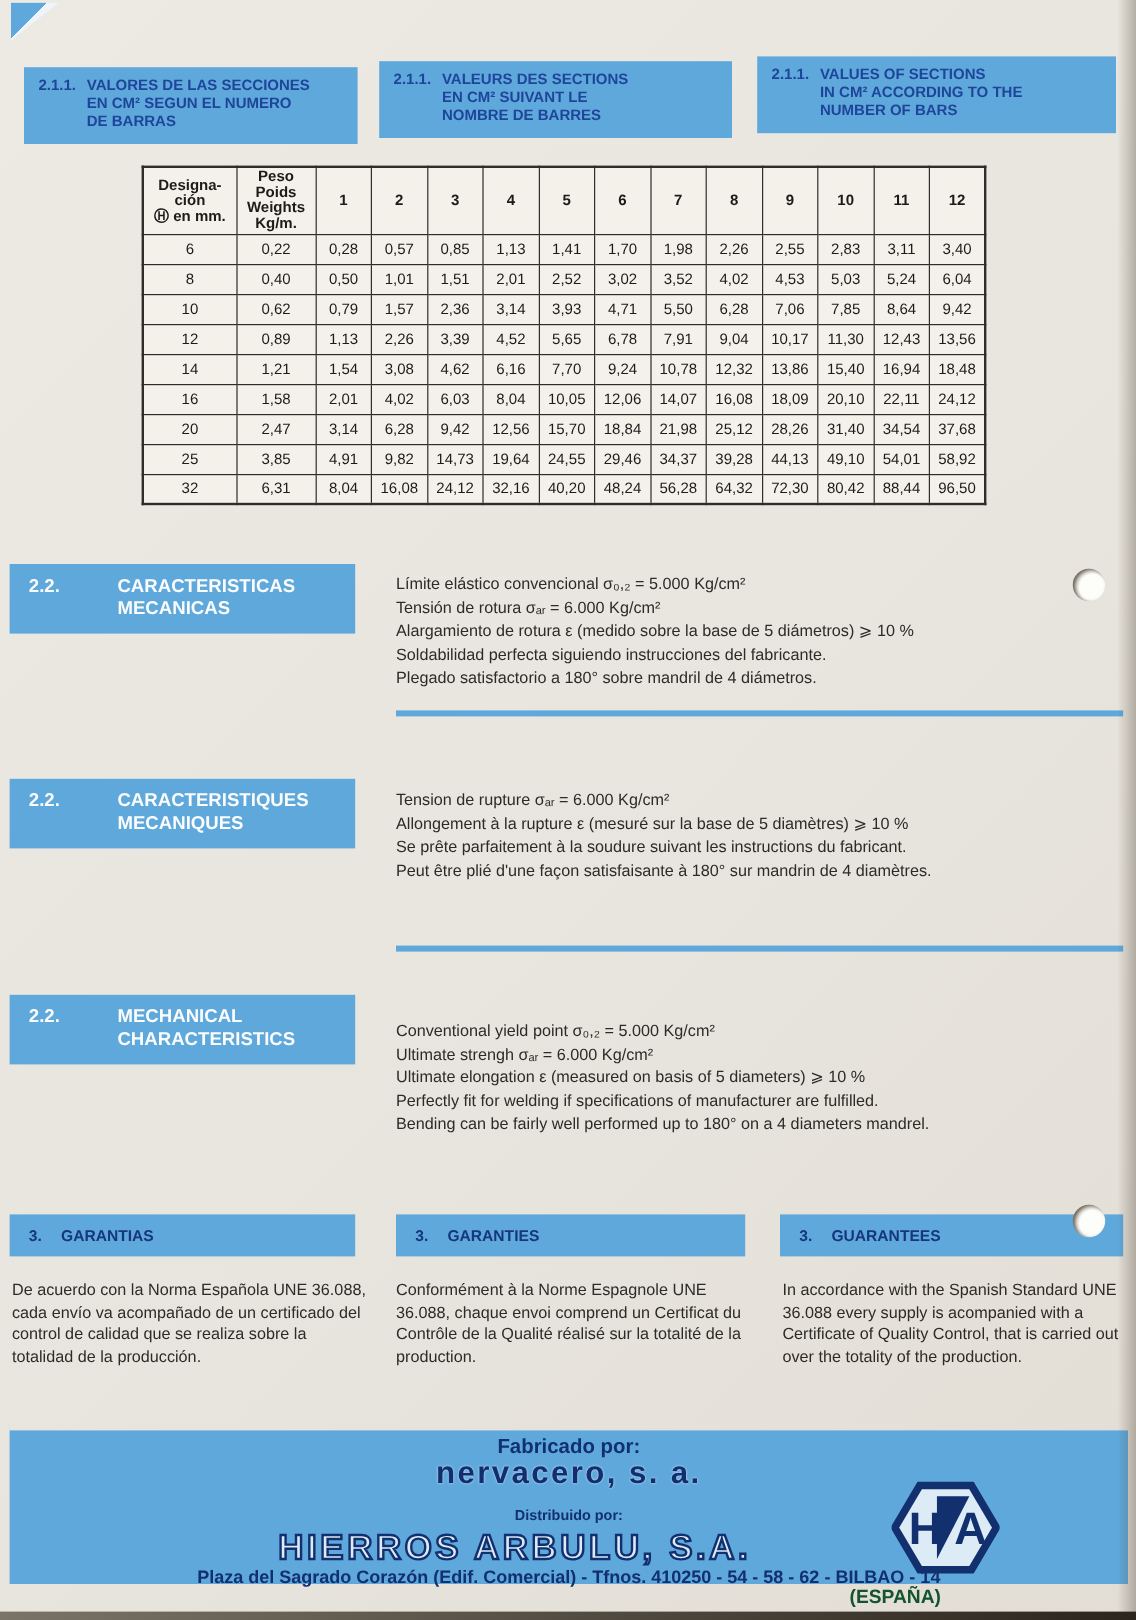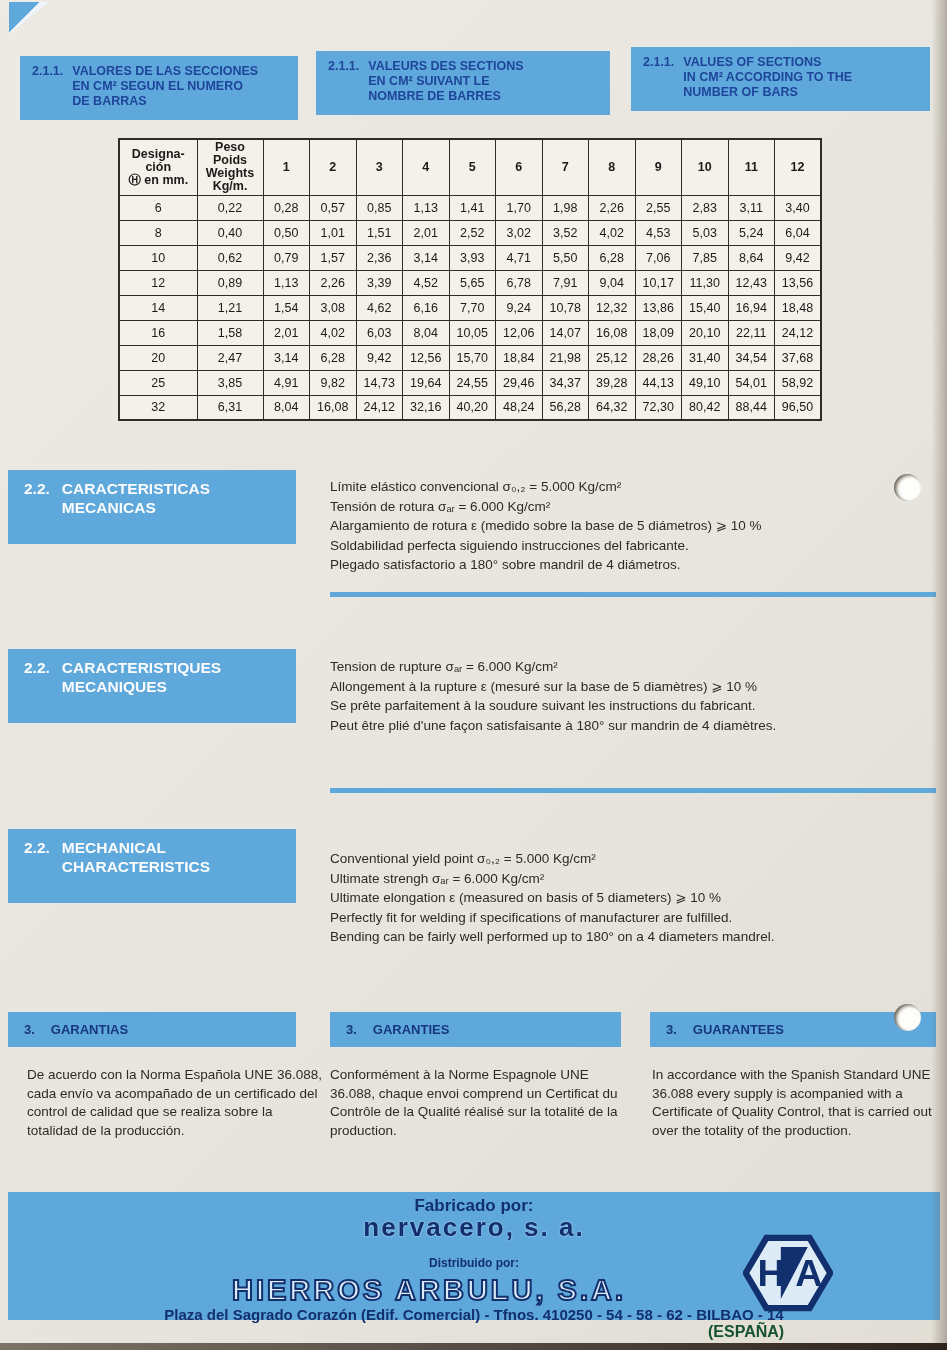--- a/index.html
+++ b/index.html
@@ -57,23 +57,23 @@
     border:1px solid #2e2d2a; text-align:center;
     font-size:12.5px; padding:0 2px; overflow:hidden;
   }
   .sec-table thead th { height:56px; font-weight:bold; line-height:13px; }
   .sec-table th.c1 { width:78px; }
   .sec-table th.c2 { width:66px;text-align:center; }
   .sec-table tbody td { height:25px; }
 
   
   .sec22 {
-    position:absolute; left:8px; width:288px; height:74px;
+    position:absolute; left:8px; width:288px; height:58px;
     background:#5fa8db; color:#fbfcfd; font-weight:bold;
-    font-size:15.5px; line-height:19px; display:flex; padding:9px 4px 0 16px;
+    font-size:15.5px; line-height:19px; display:flex; padding:9px 4px 0 16px;gap:36px;
   }
   .sec22 .num { margin-right:12px; }
   .sec22-es { top:470px; }
   .sec22-fr { top:649px; }
   .sec22-en { top:829px; }
 
   .spec {
     position:absolute; left:330px; width:612px;
     font-size:13.5px; line-height:19.5px; color:#2d2b27;
   }
@@ -94,21 +94,21 @@
     display:flex; align-items:center; padding-left:16px;
   }
   .gbar .num { margin-right:16px; }
   .gbar-es { left:8px;   width:288px; }
   .gbar-fr { left:330px; width:291px; }
   .gbar-en { left:650px; width:286px; }
 
   .gpar {
     position:absolute; top:1066px; font-size:13.5px; line-height:18.5px; color:#2d2b27;
   }
-  .gpar-es { left:27px;  width:296px; }
+  .gpar-es { left:10px;  width:296px; }
   .gpar-fr { left:330px; width:296px; }
   .gpar-en { left:652px; width:290px; }
 
   
   .footer {
     position:absolute; left:8px; top:1192px; width:932px; height:128px;
     background:#5fa8db;
   }
   .f-center { position:absolute; left:0; width:100%; text-align:center; color:#12306e; }
   .fabricado   { top:4px;  font-size:17px; font-weight:bold; }

